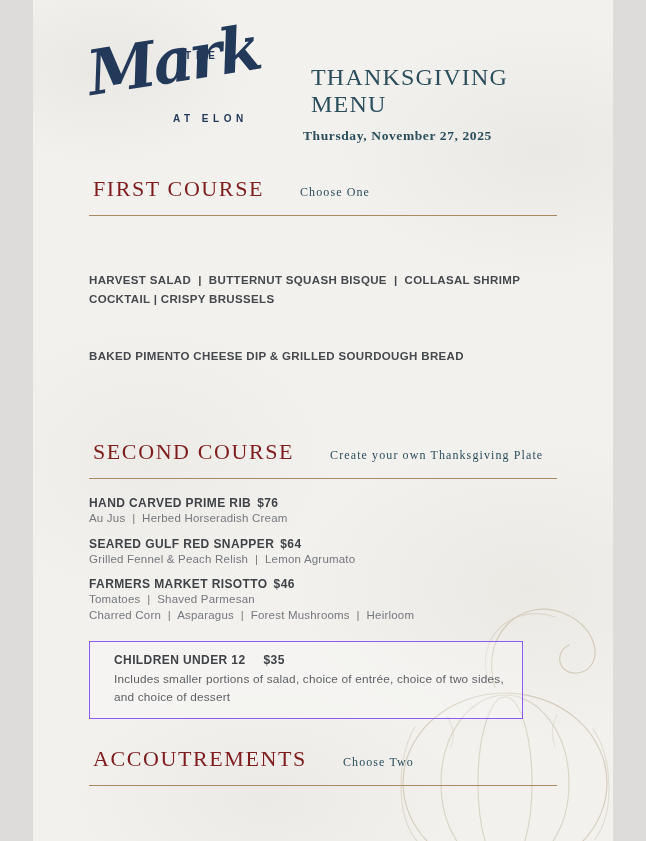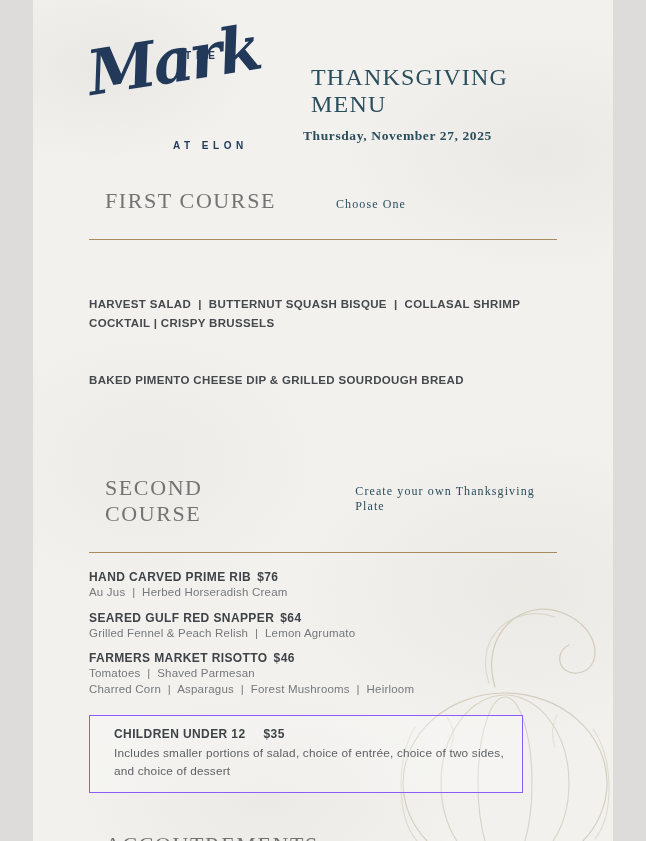--- a/index.html
+++ b/index.html
@@ -50,21 +50,21 @@
   }
   .logo-script {
     position: absolute; left: -2px; top: -4px;
     font-family: "DejaVu Serif", serif;
     font-style: italic; font-weight: 700;
     font-size: 62px; letter-spacing: -3px;
     transform: rotate(-9deg);
     line-height: 1;
   }
   .logo-sub {
-    position: absolute; left: 84px; top: 106px;
+    position: absolute; left: 84px; top: 79px;
     font-size: 10px; font-weight: 700; letter-spacing: 4.5px;
   }
 
   .title-block { padding-top: 22px; margin-left: 6px; }
   .page-title {
     margin: 8px;
     font-family: "Liberation Serif", serif;
     font-weight: 400;
     font-size: 24px;
     letter-spacing: 1.2px;
@@ -76,29 +76,29 @@
     font-weight: 700;
     font-size: 13.5px;
     letter-spacing: .6px;
     color: #2b4e5c;
   }
 
   
   .section { position: relative; }
   .sec-head { display: flex; align-items: baseline; }
   .sec-title {
-    margin: 16px;
+    margin: 4px;
     font-family: "Liberation Serif", serif;
     font-weight: 400;
     font-size: 22px;
     letter-spacing: 1.6px;
-    color: #737373;
+    color: #7f1d1d;
   }
   .sec-note {
-    margin-left: 44px;
+    margin-left: 32px;
     font-family: "Liberation Serif", serif;
     font-size: 12px;
     letter-spacing: 1.1px;
     color: #2b4e5c;
   }
   .rule {
     border: none;
     border-top: 1px solid #a98a5f;
     margin: 9px 0 0 0;
   }

